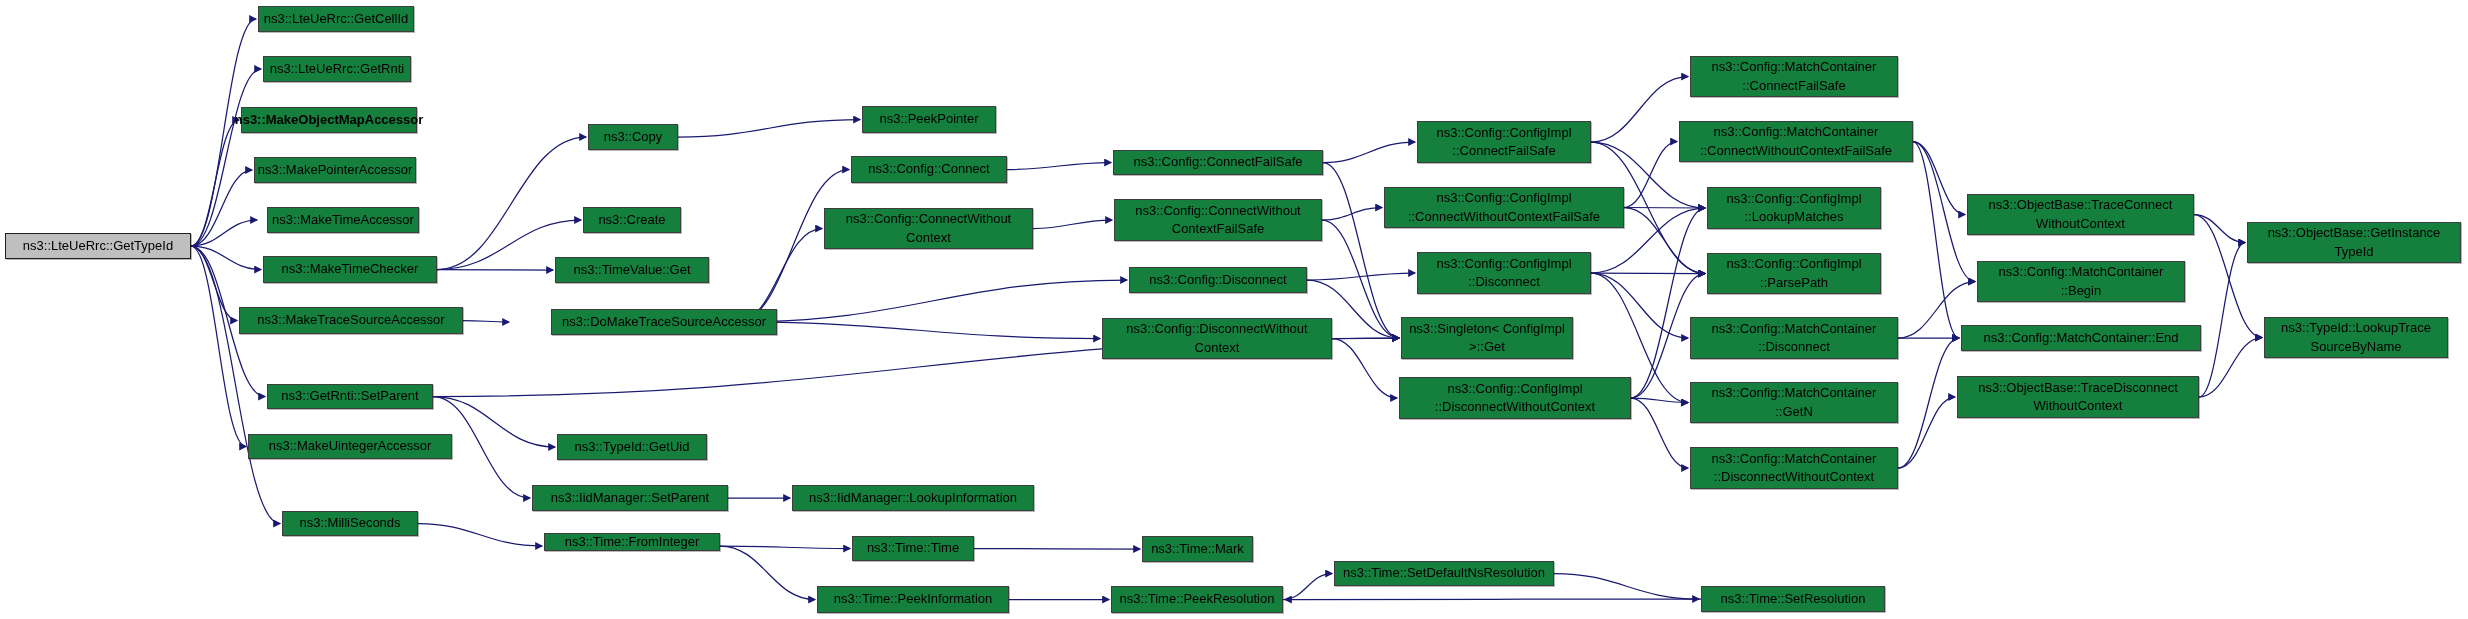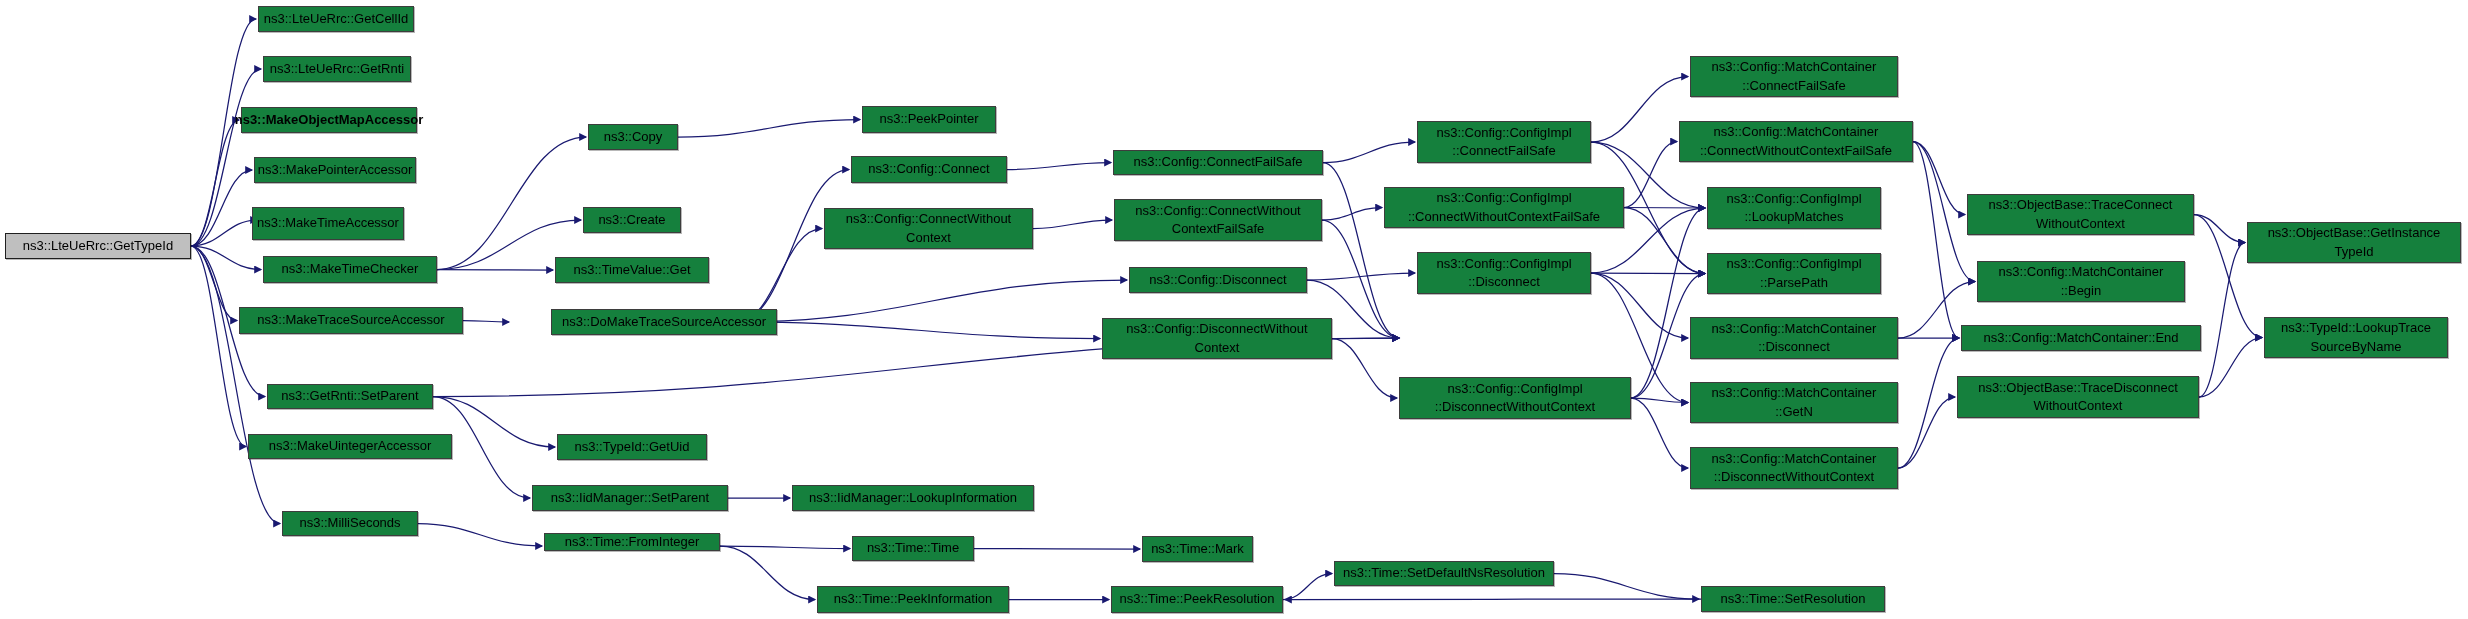--- a/index.html
+++ b/index.html
@@ -100,21 +100,21 @@
       </div>
       <div class="node" style="left: 263px; top: 56px; width: 148px; height: 26px;">
         <span>ns3::LteUeRrc::GetRnti</span>
       </div>
       <div class="node" style="left: 241px; top: 107px; width: 176px; height: 26px; font-weight: bold;">
         <span>ns3::MakeObjectMapAccessor</span>
       </div>
       <div class="node" style="left: 254px; top: 157px; width: 162px; height: 26px;">
         <span>ns3::MakePointerAccessor</span>
       </div>
-      <div class="node" style="left: 252px; top: 207px; width: 152px; height: 33px;">
+      <div class="node" style="left: 267px; top: 207px; width: 152px; height: 26px;">
         <span>ns3::MakeTimeAccessor</span>
       </div>
       <div class="node" style="left: 263px; top: 256px; width: 174px; height: 27px;">
         <span>ns3::MakeTimeChecker</span>
       </div>
       <div class="node" style="left: 239px; top: 307px; width: 224px; height: 27px;">
         <span>ns3::MakeTraceSourceAccessor</span>
       </div>
       <div class="node" style="left: 267px; top: 384px; width: 166px; height: 25px;">
         <span>ns3::GetRnti::SetParent</span>
@@ -180,20 +180,24 @@
         <span>Context</span>
       </div>
       <div class="node" style="left: 1142px; top: 536px; width: 111px; height: 26px;">
         <span>ns3::Time::Mark</span>
       </div>
       <div class="node" style="left: 1111px; top: 586px; width: 172px; height: 27px;">
         <span>ns3::Time::PeekResolution</span>
       </div>
       <div class="node" style="left: 1334px; top: 561px; width: 220px; height: 25px;">
         <span>ns3::Time::SetDefaultNsResolution</span>
+      </div>
+      <div class="node" style="left: 1401px; top: 317px; width: 172px; height: 42px;">
+        <span>ns3::Singleton&lt; ConfigImpl</span>
+        <span>&gt;::Get</span>
       </div>
       <div class="node" style="left: 1417px; top: 121px; width: 174px; height: 42px;">
         <span>ns3::Config::ConfigImpl</span>
         <span>::ConnectFailSafe</span>
       </div>
       <div class="node" style="left: 1384px; top: 187px; width: 240px; height: 41px;">
         <span>ns3::Config::ConfigImpl</span>
         <span>::ConnectWithoutContextFailSafe</span>
       </div>
       <div class="node" style="left: 1417px; top: 252px; width: 174px; height: 42px;">

